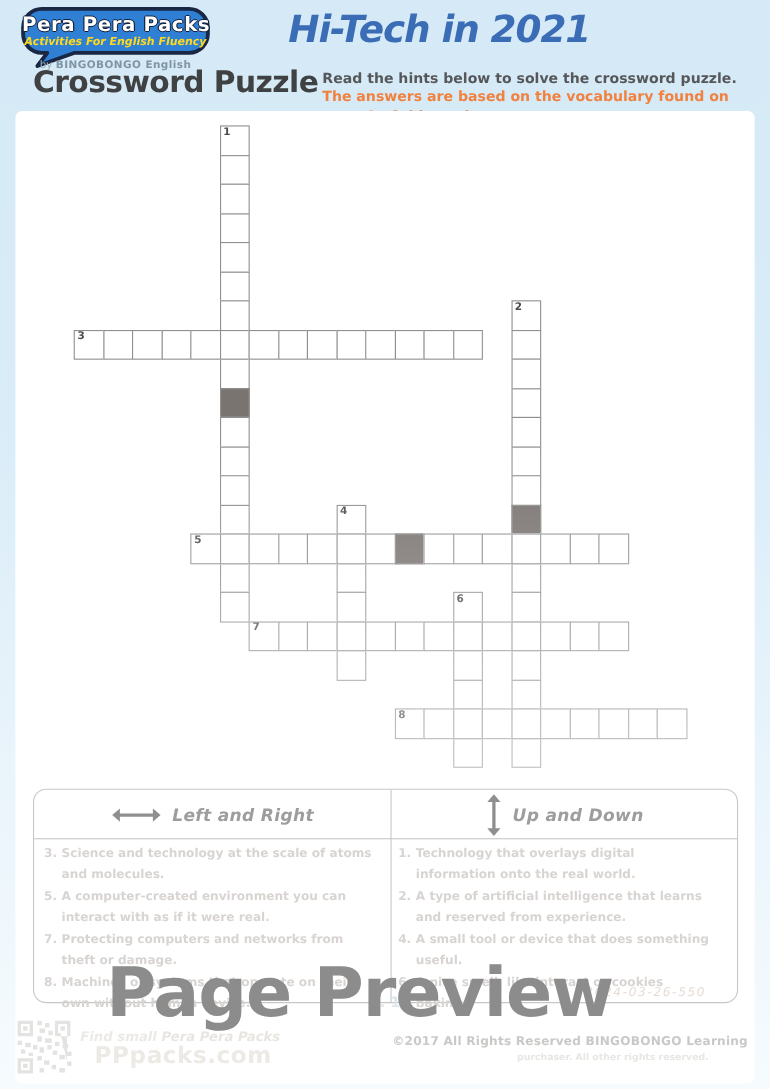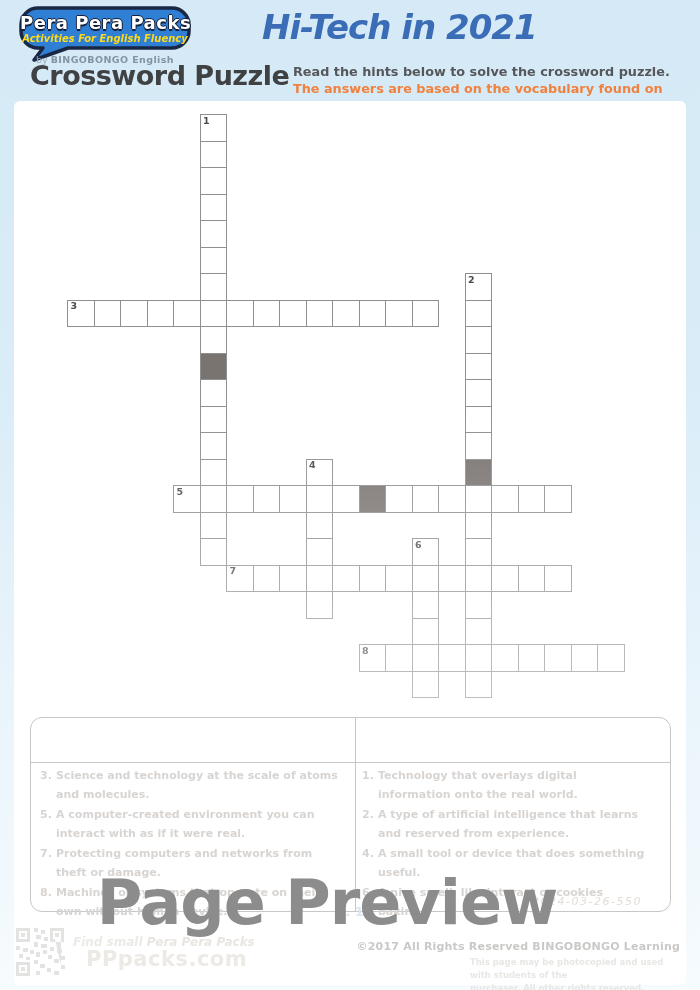--- a/index.html
+++ b/index.html
@@ -245,21 +245,37 @@
       <div class="cell" style="left: 477px; top: 530px;"></div>
       <div class="cell" style="left: 503.5px; top: 530px;"></div>
       <div class="cell" style="left: 530px; top: 530px;"></div>
     </div>
   <div class="grid-fade"></div>
 
   <div class="hints-box">
     <div class="hints-header"></div>
     <div class="hints-vdiv"></div>
 
-
+    <div class="hint-head left">
+      <svg width="46" height="14" viewBox="0 0 46 14">
+        <line x1="7" y1="7" x2="39" y2="7" stroke="#8f8f8f" stroke-width="3"></line>
+        <path d="M8 1 L1 7 L8 13 Z" fill="#8f8f8f"></path>
+        <path d="M38 1 L45 7 L38 13 Z" fill="#8f8f8f"></path>
+      </svg>
+      <span class="txt">Left and Right</span>
+    </div>
+
+    <div class="hint-head right">
+      <svg width="14" height="38" viewBox="0 0 14 38">
+        <line x1="7" y1="6" x2="7" y2="32" stroke="#8f8f8f" stroke-width="3"></line>
+        <path d="M1 7 L7 0 L13 7 Z" fill="#8f8f8f"></path>
+        <path d="M1 31 L7 38 L13 31 Z" fill="#8f8f8f"></path>
+      </svg>
+      <span class="txt">Up and Down</span>
+    </div>
 
     <ul class="hint-col left" id="across-hints">
         <li class="hint-item">
           <span class="n">3.</span>
           <span class="t">Science and technology at the scale of atoms and molecules.</span>
         </li>
         <li class="hint-item">
           <span class="n">5.</span>
           <span class="t">A computer-created environment you can interact with as if it were real.</span>
         </li>
@@ -333,15 +349,14 @@
   </g>
 </svg>
 
 <div class="footer-find">
   <span>Find small </span><b>Pera Pera Packs</b>
 </div>
 <div class="footer-site">PPpacks.com</div>
 <div class="footer-page">p. 10</div>
 <div class="footer-copy">©2017 All Rights Reserved BINGOBONGO Learning</div>
 <div class="footer-fine">
-  <div>This page may be photocopied and used with students of the</div>
   <div>purchaser. All other rights reserved.</div>
 </div>
 
 </body></html>

